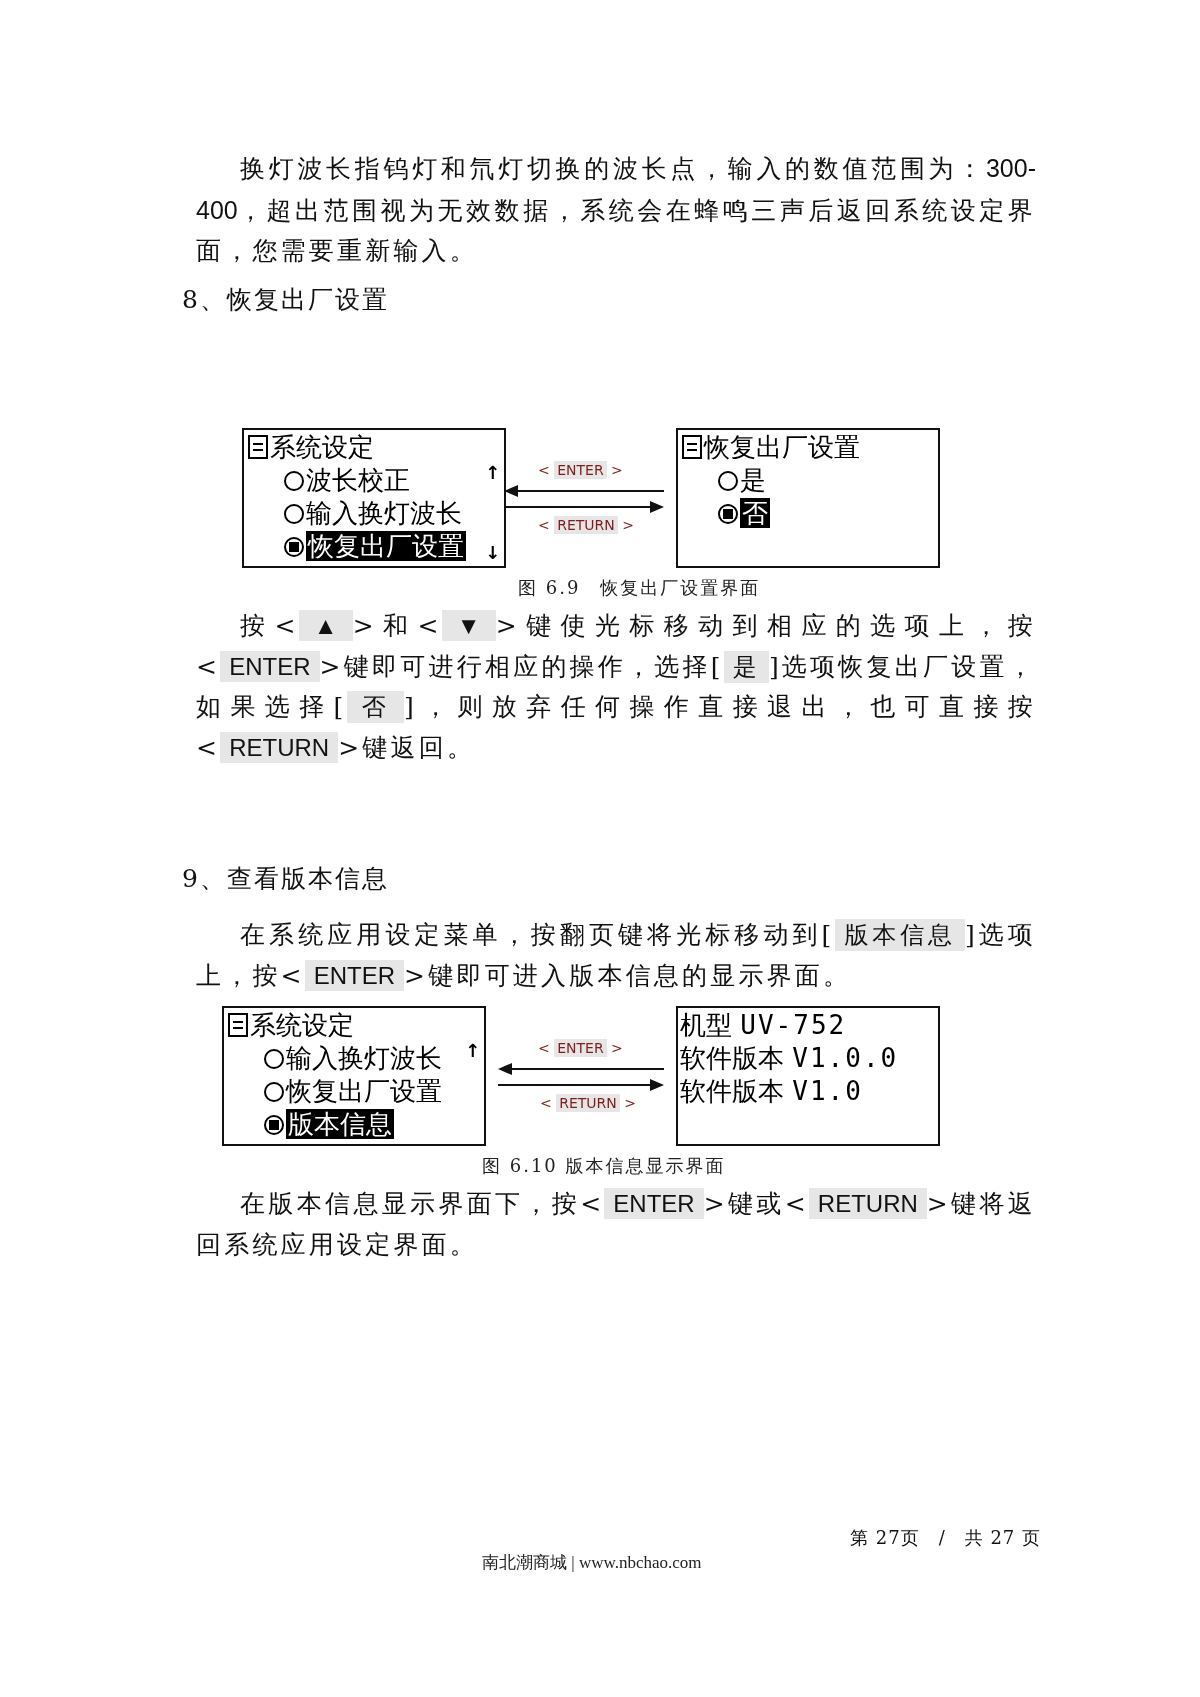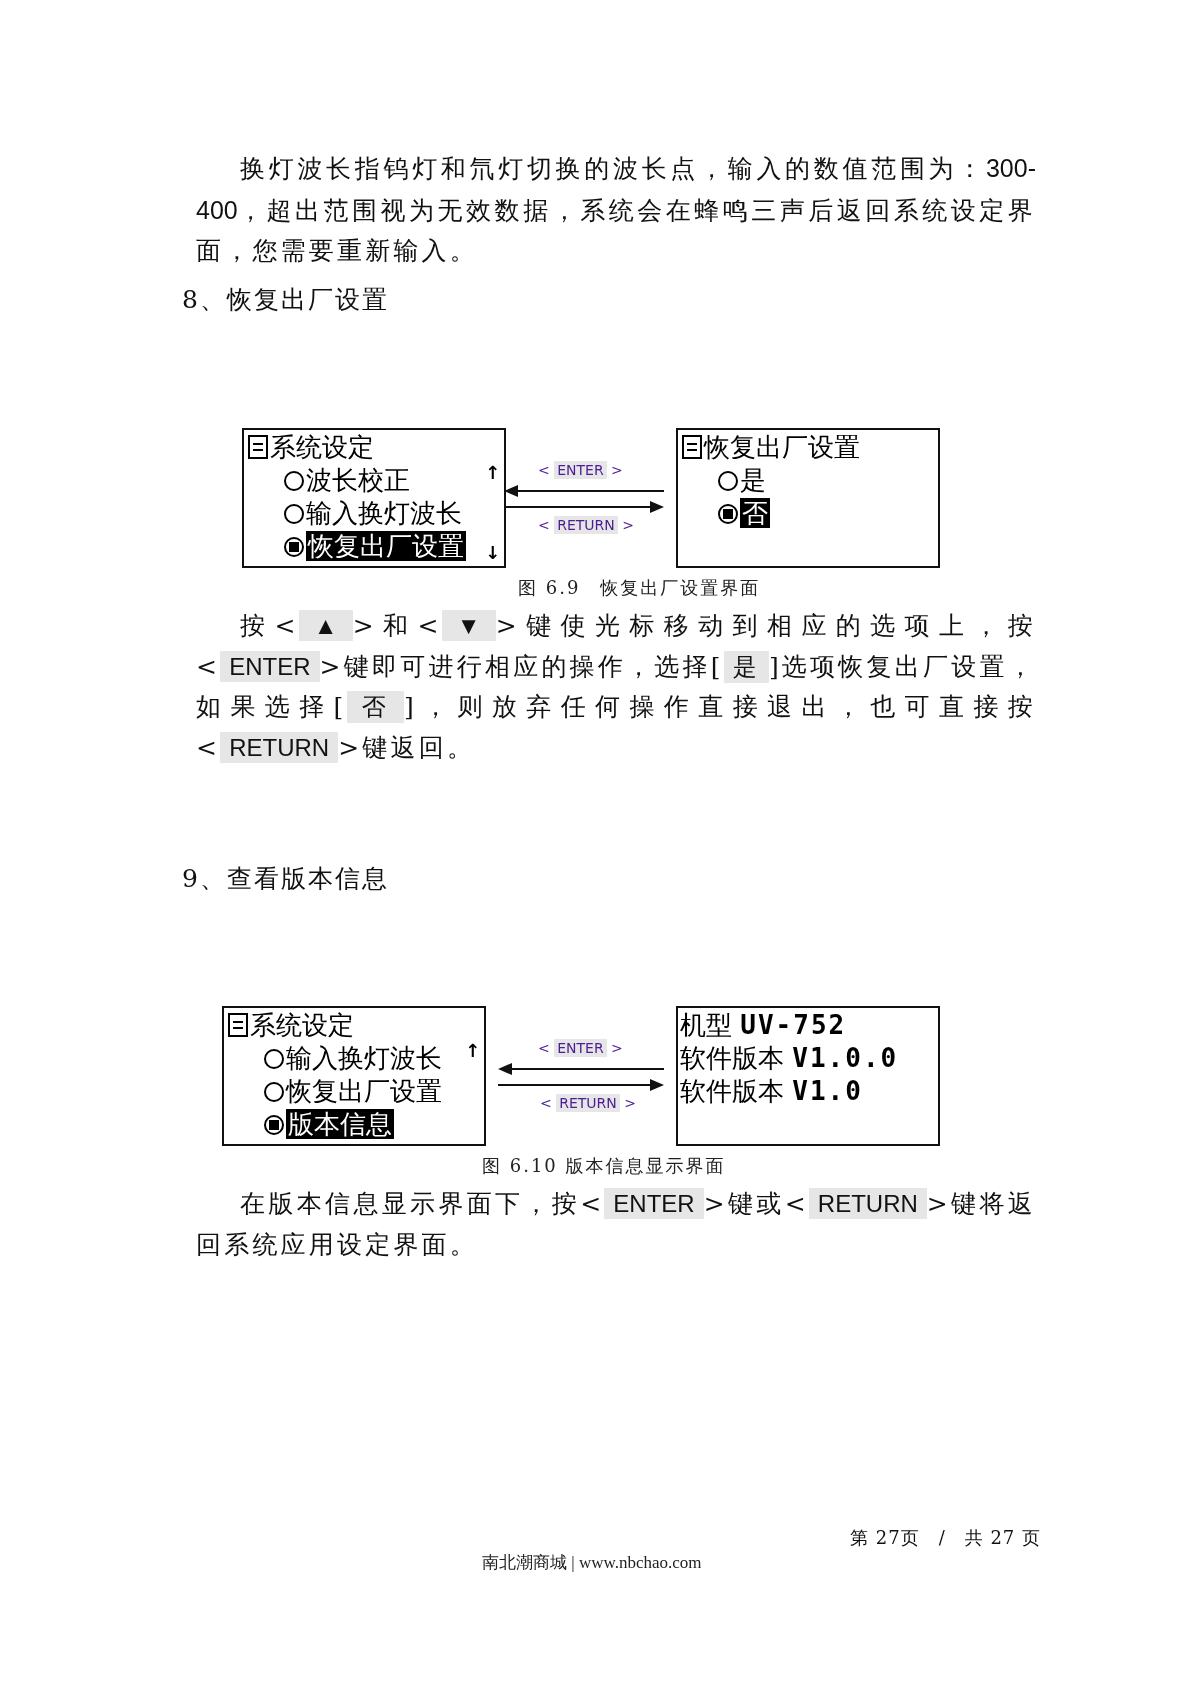--- a/index.html
+++ b/index.html
@@ -44,25 +44,25 @@
     .title-icon::before { top: 6px; } .title-icon::after { top: 12px; }
     .radio {
       display: inline-block; width: 20px; height: 20px; border: 2px solid #000; border-radius: 50%;
       box-sizing: border-box; vertical-align: -2px; margin-right: 2px; position: relative;
     }
     .radio.on::after {
       content: ""; position: absolute; left: 3px; top: 3px; width: 10px; height: 10px; background: #000;
     }
     .sel { background: #000; color: #fff; padding: 0 2px; }
     .scroll-arrow { position: absolute; right: 4px; font-size: 18px; font-weight: bold; line-height: 18px; }
-    .mono-bold { font-family: "DejaVu Sans Mono", monospace; font-weight: bold; letter-spacing: 2px; }
+    .mono-bold { font-family: "DejaVu Sans Mono", monospace; font-weight: normal; letter-spacing: 2px; }
 
     .arrow-area { position: absolute; font-family: "DejaVu Sans", sans-serif; }
     .arrow-label {
-      position: absolute; font-size: 14px; color: #4c1d95; white-space: nowrap;
+      position: absolute; font-size: 14px; color: #7f1d1d; white-space: nowrap;
     }
     .arrow-label span.k { background: #e6e6e6; padding: 1px 3px; }
     .arrow-line { position: absolute; height: 2px; background: #111; }
     .head-left { position: absolute; width: 0; height: 0; border-top: 6px solid transparent; border-bottom: 6px solid transparent; border-right: 14px solid #111; }
     .head-right { position: absolute; width: 0; height: 0; border-top: 6px solid transparent; border-bottom: 6px solid transparent; border-left: 14px solid #111; }
 
     .caption { position: absolute; font-size: 18px; letter-spacing: 2px; color: #222; }
 
     .footer-page { position: absolute; left: 850px; top: 1526px; font-size: 18px; letter-spacing: 1px; }
     .footer-site { position: absolute; left: 482px; top: 1551px; font-size: 17px; font-family: "Liberation Serif", serif; color: #222; }
@@ -105,20 +105,23 @@
 
   <div class="caption" style="left:482px; top:576px;margin-left:36px;">图 6.9　恢复出厂设置界面</div>
 
   <div class="para indent" style="top:606px;">
     <span>按&lt;</span><span class="key">▲</span><span>&gt;和&lt;</span><span class="key">▼</span><span>&gt;键使光标移动到相应的选项上，按&lt;</span><span class="key">ENTER</span><span>&gt;键即可进行相应的操作，选择[</span><span class="key cjk">是</span><span>]选项恢复出厂设置，如果选择[</span><span class="key cjk">否</span><span>]，则放弃任何操作直接退出，也可直接按&lt;</span><span class="key">RETURN</span><span>&gt;键返回。</span>
   </div>
 
 
   <div class="heading" style="top:862px;">9、查看版本信息</div>
 
+  <div class="para indent" style="top:915px;">
+    <span>在系统应用设定菜单，按翻页键将光标移动到[</span><span class="key cjk">版本信息</span><span>]选项上，按&lt;</span><span class="key">ENTER</span><span>&gt;键即可进入版本信息的显示界面。</span>
+  </div>
 
   <div class="lcd" style="left:222px; top:1006px; width:260px; height:136px;">
     <div class="lcd-line" style="top:2px;"><span class="title-icon"></span><span>系统设定</span></div>
     <div class="lcd-line sub" style="top:35px;"><span class="radio"></span><span>输入换灯波长</span></div>
     <div class="lcd-line sub" style="top:68px;"><span class="radio"></span><span>恢复出厂设置</span></div>
     <div class="lcd-line sub" style="top:101px;"><span class="radio on"></span><span class="sel">版本信息</span></div>
     <div class="scroll-arrow" style="top:34px;">↑</div>
   </div>
 
   <div class="arrow-area" style="left:498px; top:1040px; width:166px; height:80px;">

